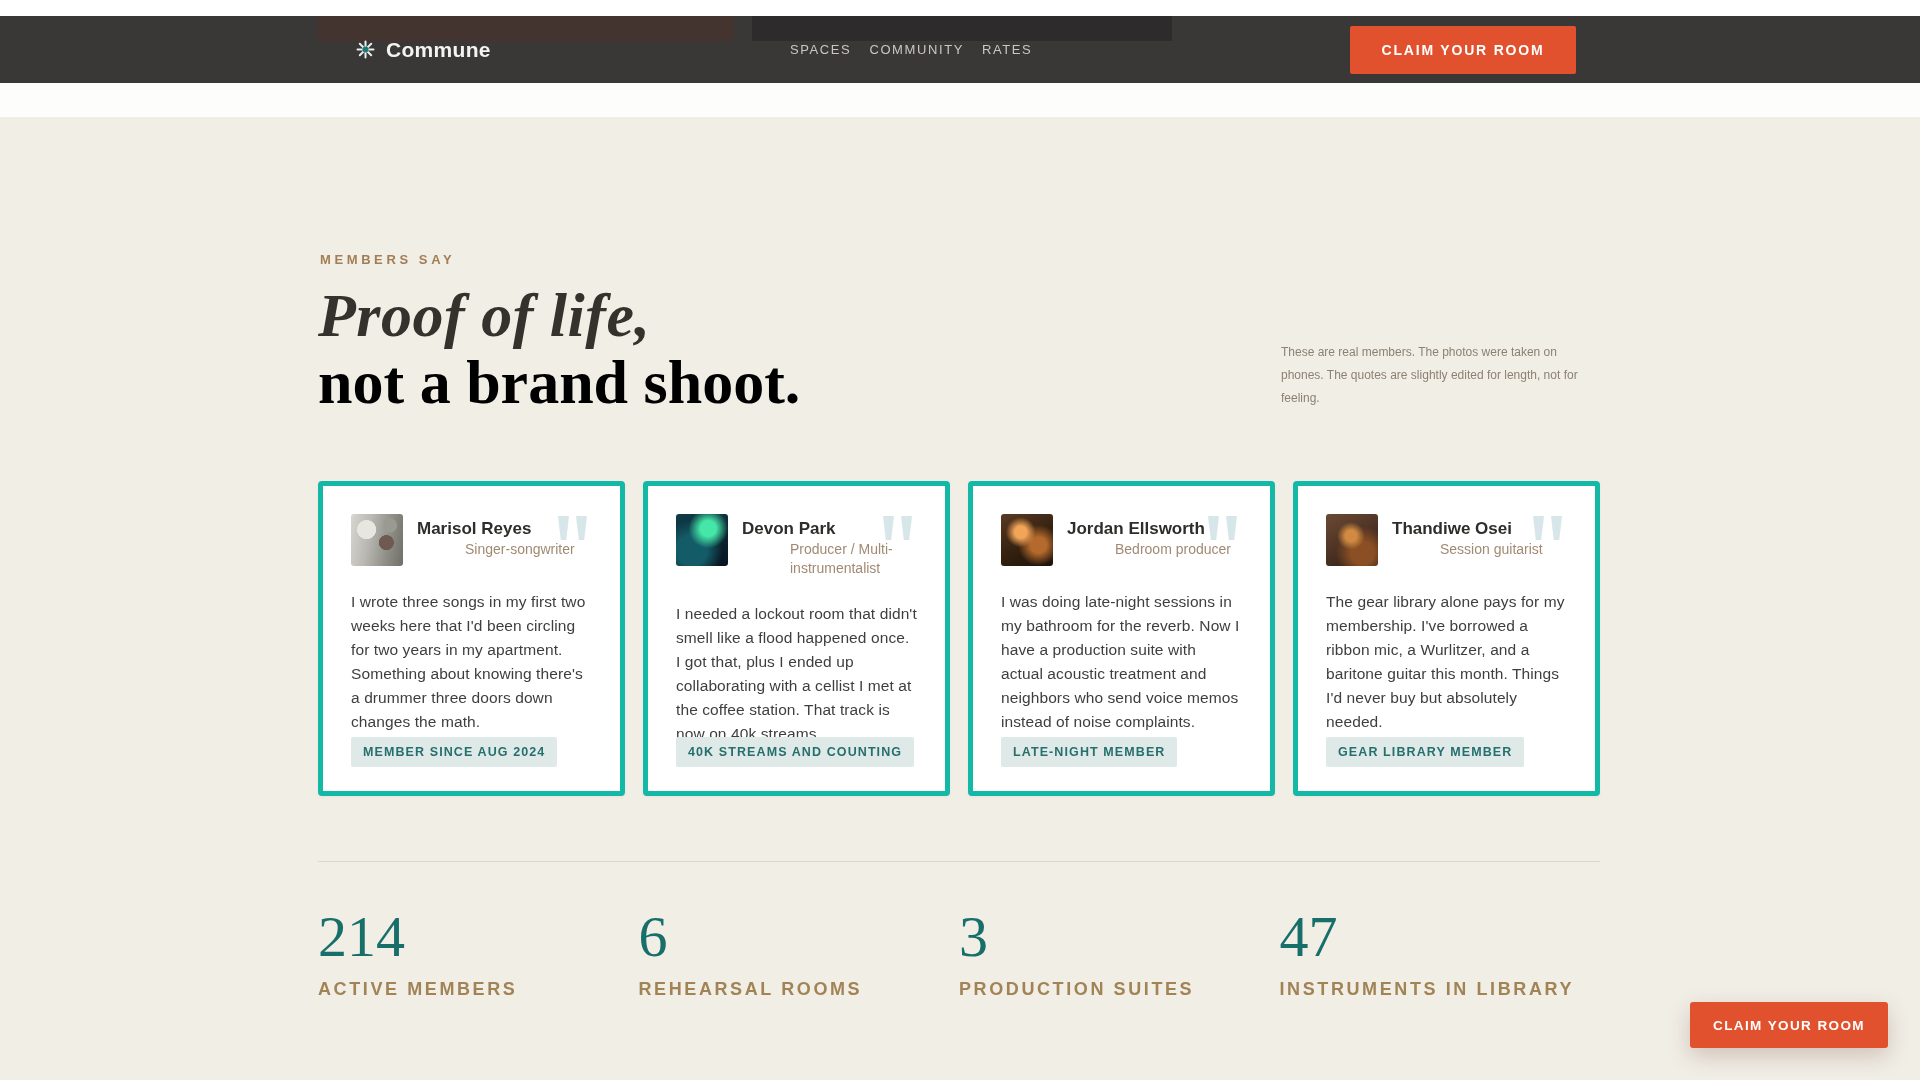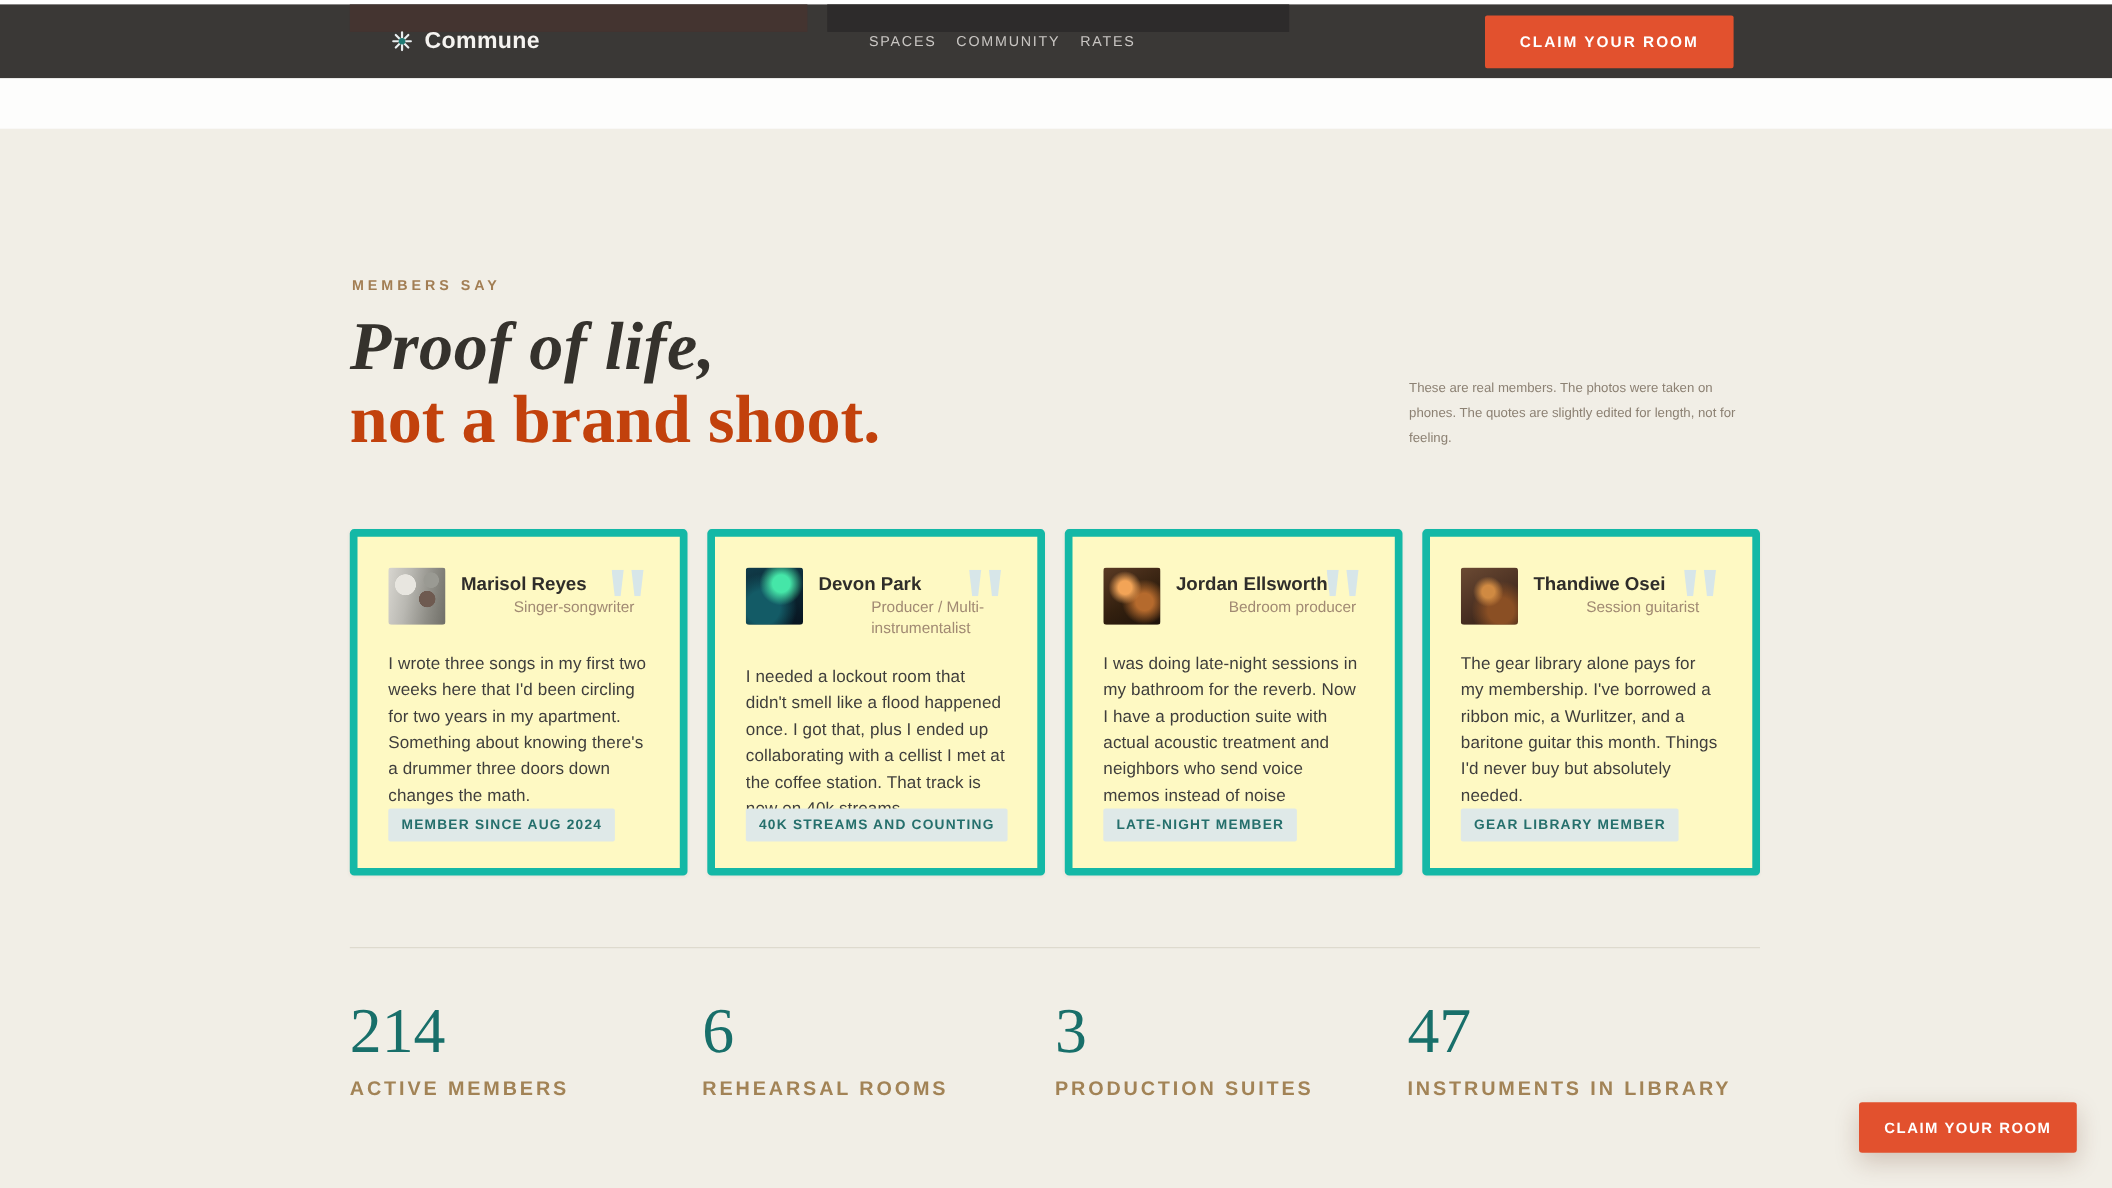--- a/index.html
+++ b/index.html
@@ -1,21 +1,21 @@
 <!DOCTYPE html>
 <html><head>
 <meta charset="utf-8">
 <style>
   * { margin: 0; padding: 0; box-sizing: border-box; }
   html, body { width: 1920px; height: 1080px; overflow: hidden; }
   body { font-family: "Liberation Sans", "DejaVu Sans", sans-serif; background: #ffffff; position: relative; }
 
   
   .header {
-    position: absolute; top: 4px; left: 0; width: 1920px; height: 67px;
+    position: absolute; top: 16px; left: 0; width: 1920px; height: 67px;
     background: #3a3836; z-index: 20;
   }
   .peek-rect { position: absolute; top: 0; height: 25px; z-index: 1; }
   .peek-rect.brown { left: 318px; width: 416px; background: #443430; }
   .peek-rect.gray  { left: 752px; width: 420px; background: #2d2b2b; }
   .logo { position: absolute; left: 356px; top: 0; height: 67px; display: flex; align-items: center; gap: 11px; z-index: 2; cursor: pointer; }
   .logo svg { display: block; }
   .logo-text { color: #f5f3f0; font-size: 21px; font-weight: bold; letter-spacing: 0.3px; }
   .nav { position: absolute; left: 790px; top: 0; height: 67px; display: flex; align-items: center; gap: 18px; z-index: 2; }
   .nav-item { color: #c9c6c3; font-size: 13px; letter-spacing: 1.6px; font-weight: normal; cursor: pointer; }
@@ -27,27 +27,27 @@
   }
 
   
   .band-white { position: absolute; top: 67px; left: 0; width: 1920px; height: 50px; background: #fdfdfc; }
   .section-cream { position: absolute; top: 117px; left: 0; width: 1920px; height: 963px; background: #f1eee6; }
 
   
   .eyebrow { position: absolute; left: 320px; top: 135px; color: #a27e54; font-size: 13px; font-weight: bold; letter-spacing: 3.6px; }
   .headline { position: absolute; left: 318px; top: 165px; font-family: "Liberation Serif", "DejaVu Serif", serif; font-size: 62px; line-height: 67px; }
   .headline .line1 { font-style: italic; color: #35322d; letter-spacing: 0.5px; }
-  .headline .line2 { color: #c2410c; text-align: right; }
+  .headline .line2 { color: #000000; text-align: right; }
   .section-desc { position: absolute; left: 1281px; top: 224px; width: 308px; color: #8c8173; font-size: 12px; line-height: 23px; }
 
   
   .cards { position: absolute; left: 318px; top: 364px; width: 1282px; height: 315px;
     display: grid; grid-template-columns: repeat(4, 1fr); gap: 18px; }
-  .card { position: relative; background: #fef9c3; border: 7px solid #14b8a6; border-radius: 4px;
+  .card { position: relative; background: #ffffff; border: 5px solid #14b8a6; border-radius: 4px;
     padding: 28px; box-shadow: 0 1px 3px rgba(60,50,30,0.05); }
   .card-head { display: flex; align-items: flex-start; gap: 14px; }
   .avatar { width: 52px; height: 52px; border-radius: 3px; flex: 0 0 52px; }
   .avatar.a1 { background:
       radial-gradient(circle at 68% 55%, #6e5a50 0 16%, transparent 17%),
       radial-gradient(circle at 30% 30%, #e8e6e0 0 18%, transparent 19%),
       radial-gradient(circle at 75% 22%, #9a9a93 0 12%, transparent 13%),
       linear-gradient(100deg, #d8d6d0 0%, #b9b8b2 35%, #8e8d86 70%, #6f6e67 100%); }
   .avatar.a2 { background:
       radial-gradient(circle at 62% 28%, #45e6a8 0 16%, transparent 40%),

